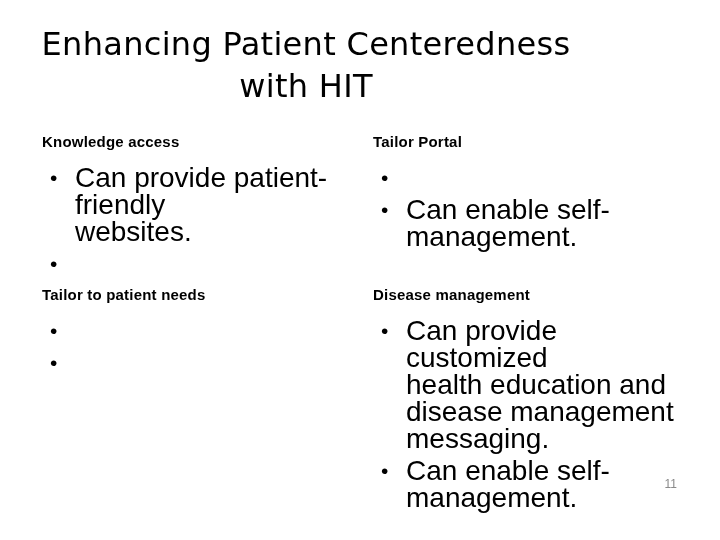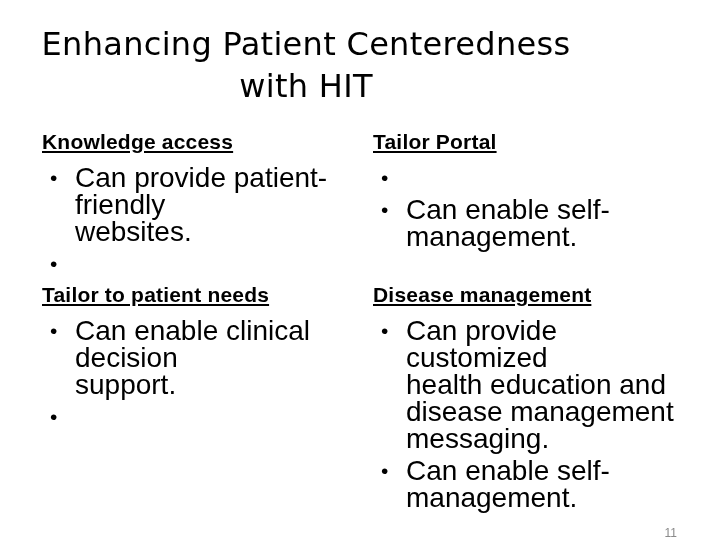--- a/index.html
+++ b/index.html
@@ -40,25 +40,24 @@
     width: 648px;
     display: grid;
     grid-template-columns: 331px 317px;
     row-gap: 4px;
   }
   .sec {
     margin: 0;
   }
   .sec-heading {
     margin: 0 0 8px 0;
-    font-size: 21px;
+    font-size: 15px;
     font-weight: bold;
     line-height: 28px;
     letter-spacing: 0.2px;
-    text-decoration: underline;
   }
   .bullet {
     display: flex;
     margin: 0 0 5px 0;
   }
   .bullet:last-child {
     margin-bottom: 0;
   }
   .marker {
     flex: 0 0 33px;
@@ -67,21 +66,21 @@
     font-size: 21px;
     line-height: 27px;
   }
   .btext {
     font-size: 28px;
     line-height: 27px;
     white-space: pre-line;
   }
   .page-number {
     position: absolute;
-    top: 526px;
+    top: 477px;
     right: 43px;
     font-size: 12px;
     line-height: 14px;
     color: #8a8a8a;
   }
 </style>
 </head>
 <body>
 
 <div class="slide">
@@ -112,22 +111,20 @@
         <span class="marker">•</span>
         <span class="btext">Can enable self-
 management.</span>
       </div>
     </section>
 
     <section class="sec">
       <h2 class="sec-heading">Tailor to patient needs</h2>
       <div class="bullet">
         <span class="marker">•</span>
-        <span class="btext">Can enable clinical decision
-support.</span>
       </div>
       <div class="bullet">
         <span class="marker">•</span>
       </div>
     </section>
 
     <section class="sec">
       <h2 class="sec-heading">Disease management</h2>
       <div class="bullet">
         <span class="marker">•</span>

